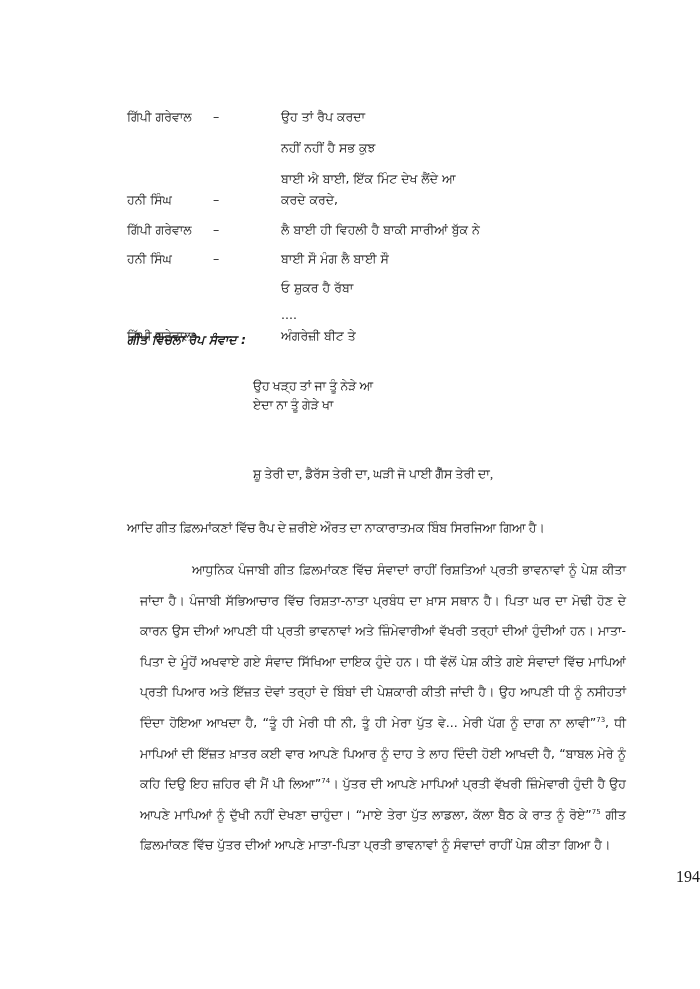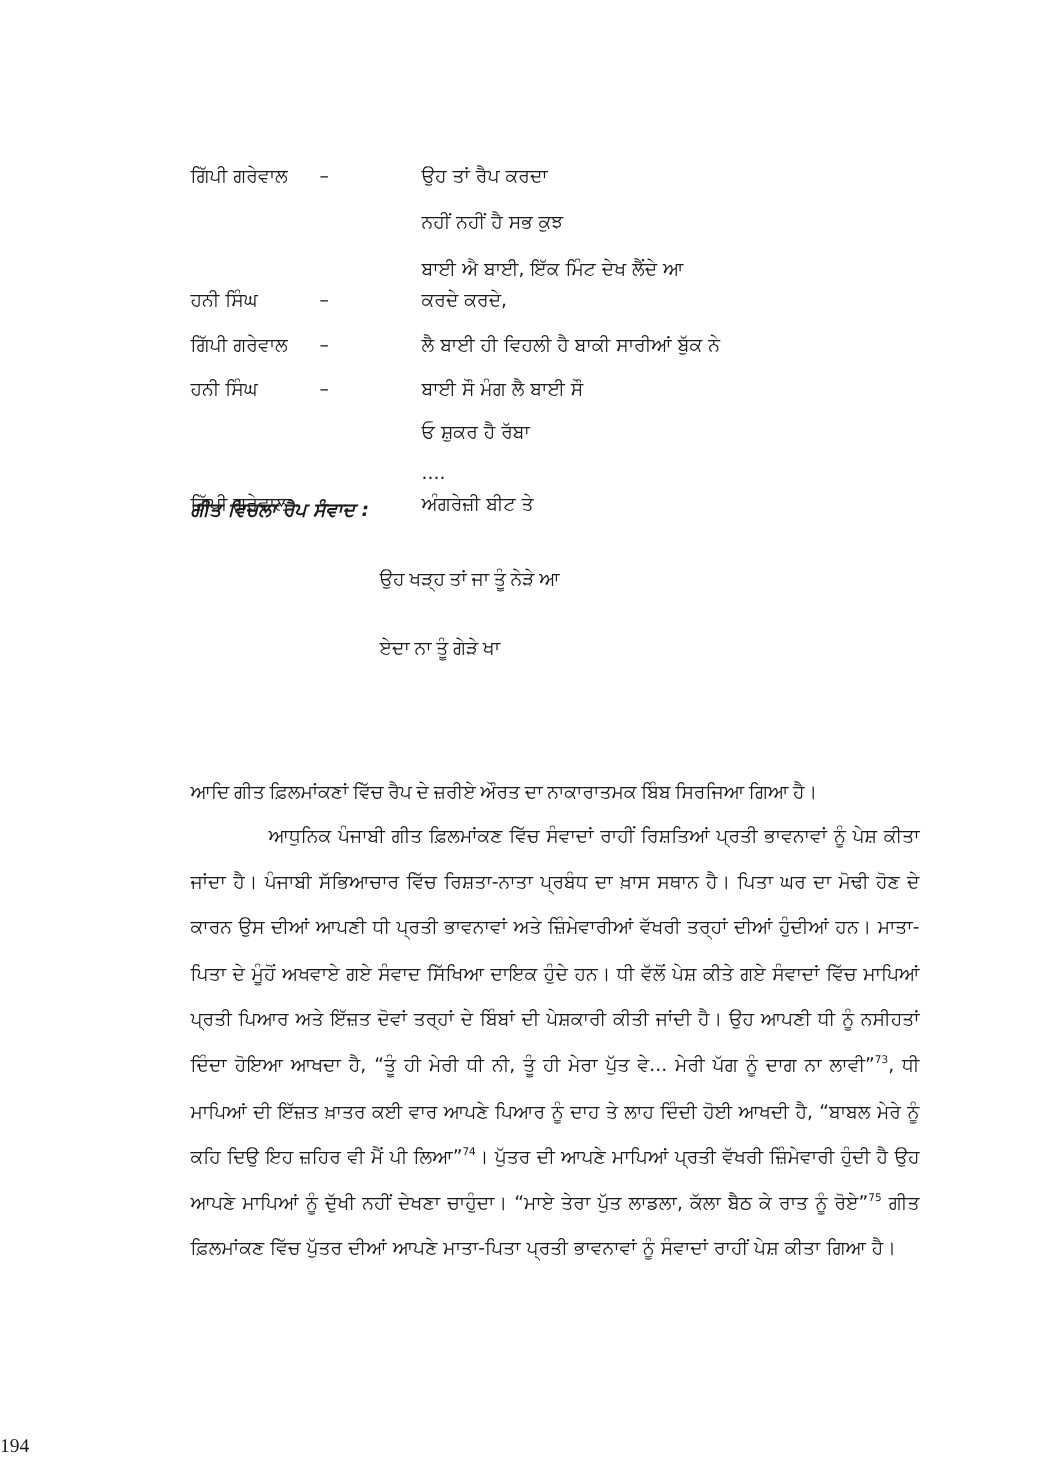--- a/index.html
+++ b/index.html
@@ -5,25 +5,25 @@
   html, body { margin: 0; padding: 0; background: #ffffff; }
   body { width: 700px; height: 989px; position: relative; overflow: hidden;
          font-family: "DejaVu Sans", sans-serif; color: #1a1a1a; }
   .page { position: absolute; left: 0; top: 0; width: 564px; height: 989px; }
   .dlg-row { position: absolute; left: 127px; height: 30px; font-size: 12.5px; line-height: 30px; white-space: nowrap; }
   .dlg-row .speaker { position: absolute; left: 0; width: 86px; }
   .dlg-row .dash { position: absolute; left: 86px; }
   .dlg-row .line { position: absolute; left: 126px; margin-left: 28px; }
   .heading { position: absolute; left: 127px; top: 325px; font-size: 12.5px; font-weight: bold; line-height: 30px; white-space: nowrap; font-style: italic; }
   .lyric { position: absolute; left: 253px; font-size: 12.5px; line-height: 30px; white-space: nowrap; font-family: Liberation Serif, serif; }
-  .para { position: absolute; left: 127px; width: 486px; font-size: 12.5px; line-height: 30.6px; text-align: justify; text-align-last: left; margin: 0; }
+  .para { position: absolute; left: 127px; width: 486px; font-size: 12.5px; line-height: 30.6px; text-align: justify; text-align-last: left; margin: 13px; }
   .para .indent { display: inline-block; width: 52px; }
   sup { font-size: 7px; line-height: 0; vertical-align: super; }
-  .page-num { position: absolute; left: 0; width: 700px; top: 956px; text-align: left;
-              font-family: "Liberation Serif", serif; font-size: 13px; }
+  .page-num { position: absolute; left: 0; width: 700px; top: 868px; text-align: right;
+              font-family: "Liberation Serif", serif; font-size: 16px; }
 </style>
 </head>
 <body>
 
 <div class="page">
 
   <div class="dlg-row" style="top:102px">
     <span class="speaker">ਗਿੱਪੀ ਗਰੇਵਾਲ</span>
     <span class="dash">–</span>
     <span class="line">ਉਹ ਤਾਂ ਰੈਪ ਕਰਦਾ</span>
@@ -65,20 +65,21 @@
   </div>
   <div class="dlg-row" style="top:321px">
     <span class="speaker">ਗਿੱਪੀ ਗਰੇਵਾਲ</span>
     <span class="dash">–</span>
     <span class="line">ਅੰਗਰੇਜ਼ੀ ਬੀਟ ਤੇ</span>
   </div>
 
   <div class="heading">ਗੀਤ ਵਿਚਲਾ ਰੈਪ ਸੰਵਾਦ :</div>
 
   <div class="lyric" style="top:371px">ਉਹ ਖੜ੍ਹ ਤਾਂ ਜਾ ਤੂੰ ਨੇੜੇ ਆ</div>
-  <div class="lyric" style="top:417px">ਏਦਾ ਨਾ ਤੂੰ ਗੇੜੇ ਖਾ</div>
+  <div class="lyric" style="top:390px">ਏਦਾ ਨਾ ਤੂੰ ਗੇੜੇ ਖਾ</div>
+  <div class="lyric" style="top:459px">ਸ਼ੂ ਤੇਰੀ ਦਾ, ਡੈਰੱਸ ਤੇਰੀ ਦਾ, ਘੜੀ ਜੋ ਪਾਈ ਗੈੱਸ ਤੇਰੀ ਦਾ,</div>
 
   <div class="lyric" style="top:513px; left:127px;">ਆਦਿ ਗੀਤ ਫ਼ਿਲਮਾਂਕਣਾਂ ਵਿੱਚ ਰੈਪ ਦੇ ਜ਼ਰੀਏ ਔਰਤ ਦਾ ਨਾਕਾਰਾਤਮਕ ਬਿੰਬ ਸਿਰਜਿਆ ਗਿਆ ਹੈ।</div>
 
   <p class="para" style="top:542px"><span class="indent"></span><span>ਆਧੁਨਿਕ ਪੰਜਾਬੀ ਗੀਤ ਫ਼ਿਲਮਾਂਕਣ ਵਿੱਚ ਸੰਵਾਦਾਂ ਰਾਹੀਂ ਰਿਸ਼ਤਿਆਂ ਪ੍ਰਤੀ ਭਾਵਨਾਵਾਂ ਨੂੰ ਪੇਸ਼ ਕੀਤਾ ਜਾਂਦਾ ਹੈ। ਪੰਜਾਬੀ ਸੱਭਿਆਚਾਰ ਵਿੱਚ ਰਿਸ਼ਤਾ-ਨਾਤਾ ਪ੍ਰਬੰਧ ਦਾ ਖ਼ਾਸ ਸਥਾਨ ਹੈ। ਪਿਤਾ ਘਰ ਦਾ ਮੋਢੀ ਹੋਣ ਦੇ ਕਾਰਨ ਉਸ ਦੀਆਂ ਆਪਣੀ ਧੀ ਪ੍ਰਤੀ ਭਾਵਨਾਵਾਂ ਅਤੇ ਜ਼ਿੰਮੇਵਾਰੀਆਂ ਵੱਖਰੀ ਤਰ੍ਹਾਂ ਦੀਆਂ ਹੁੰਦੀਆਂ ਹਨ। ਮਾਤਾ-ਪਿਤਾ ਦੇ ਮੂੰਹੋਂ ਅਖਵਾਏ ਗਏ ਸੰਵਾਦ ਸਿੱਖਿਆ ਦਾਇਕ ਹੁੰਦੇ ਹਨ। ਧੀ ਵੱਲੋਂ ਪੇਸ਼ ਕੀਤੇ ਗਏ ਸੰਵਾਦਾਂ ਵਿੱਚ ਮਾਪਿਆਂ ਪ੍ਰਤੀ ਪਿਆਰ ਅਤੇ ਇੱਜ਼ਤ ਦੋਵਾਂ ਤਰ੍ਹਾਂ ਦੇ ਬਿੰਬਾਂ ਦੀ ਪੇਸ਼ਕਾਰੀ ਕੀਤੀ ਜਾਂਦੀ ਹੈ। ਉਹ ਆਪਣੀ ਧੀ ਨੂੰ ਨਸੀਹਤਾਂ ਦਿੰਦਾ ਹੋਇਆ ਆਖਦਾ ਹੈ, “ਤੂੰ ਹੀ ਮੇਰੀ ਧੀ ਨੀ, ਤੂੰ ਹੀ ਮੇਰਾ ਪੁੱਤ ਵੇ... ਮੇਰੀ ਪੱਗ ਨੂੰ ਦਾਗ ਨਾ ਲਾਵੀ”</span><sup>73</sup><span>, ਧੀ ਮਾਪਿਆਂ ਦੀ ਇੱਜ਼ਤ ਖ਼ਾਤਰ ਕਈ ਵਾਰ ਆਪਣੇ ਪਿਆਰ ਨੂੰ ਦਾਹ ਤੇ ਲਾਹ ਦਿੰਦੀ ਹੋਈ ਆਖਦੀ ਹੈ, “ਬਾਬਲ ਮੇਰੇ ਨੂੰ ਕਹਿ ਦਿਉ ਇਹ ਜ਼ਹਿਰ ਵੀ ਮੈਂ ਪੀ ਲਿਆ”</span><sup>74</sup><span>। ਪੁੱਤਰ ਦੀ ਆਪਣੇ ਮਾਪਿਆਂ ਪ੍ਰਤੀ ਵੱਖਰੀ ਜ਼ਿੰਮੇਵਾਰੀ ਹੁੰਦੀ ਹੈ ਉਹ ਆਪਣੇ ਮਾਪਿਆਂ ਨੂੰ ਦੁੱਖੀ ਨਹੀਂ ਦੇਖਣਾ ਚਾਹੁੰਦਾ। “ਮਾਏ ਤੇਰਾ ਪੁੱਤ ਲਾਡਲਾ, ਕੱਲਾ ਬੈਠ ਕੇ ਰਾਤ ਨੂੰ ਰੋਏ”</span><sup>75</sup><span> ਗੀਤ ਫ਼ਿਲਮਾਂਕਣ ਵਿੱਚ ਪੁੱਤਰ ਦੀਆਂ ਆਪਣੇ ਮਾਤਾ-ਪਿਤਾ ਪ੍ਰਤੀ ਭਾਵਨਾਵਾਂ ਨੂੰ ਸੰਵਾਦਾਂ ਰਾਹੀਂ ਪੇਸ਼ ਕੀਤਾ ਗਿਆ ਹੈ।</span></p>
 
   <div class="page-num">194</div>
 </div>
 
 </body></html>

